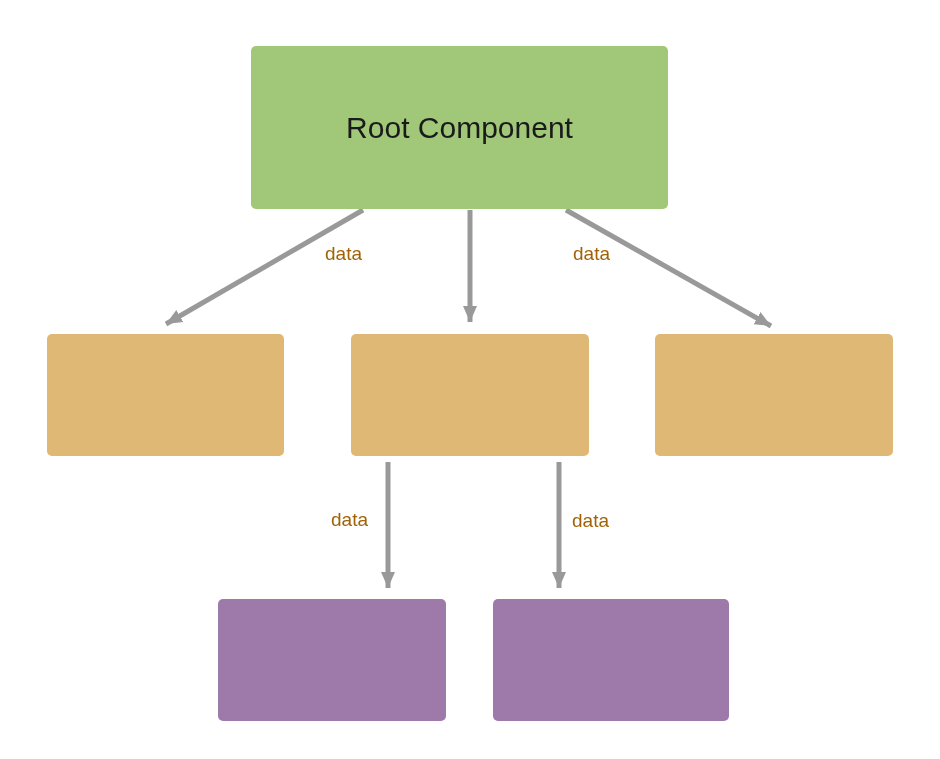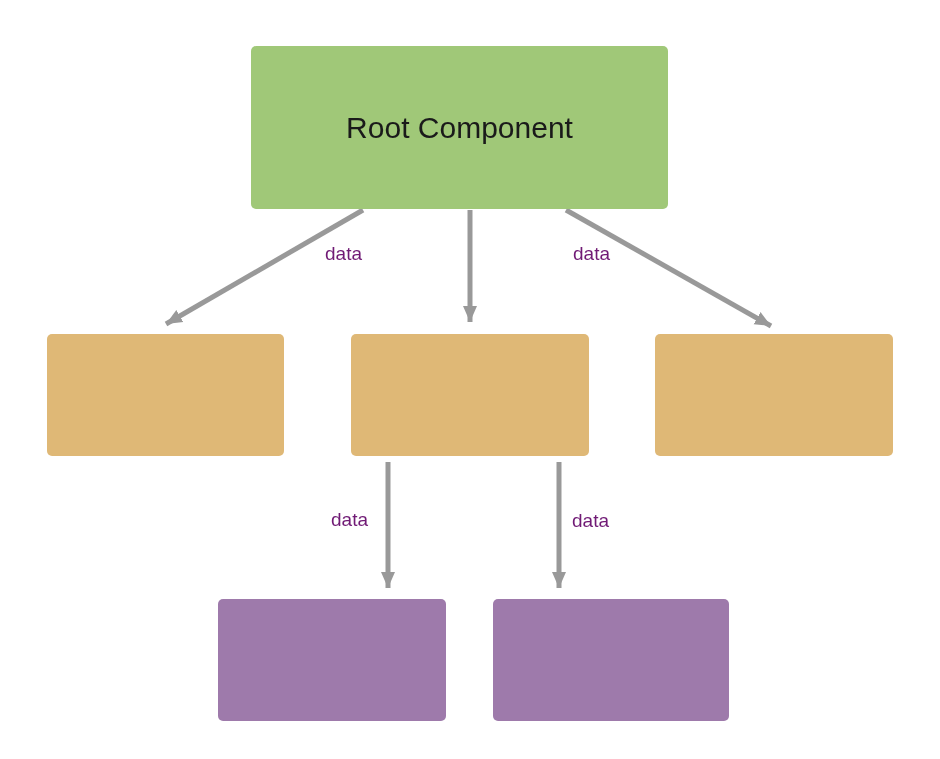--- a/index.html
+++ b/index.html
@@ -45,21 +45,21 @@
   .node-child { background: #dfb876; }
   .node-child-left   { left: 47px;  top: 334px; width: 237px; height: 122px; }
   .node-child-middle { left: 351px; top: 334px; width: 238px; height: 122px; }
   .node-child-right  { left: 655px; top: 334px; width: 238px; height: 122px; }
   .node-grandchild { background: #9e7aab; }
   .node-grandchild-left  { left: 218px; top: 599px; width: 228px; height: 122px; }
   .node-grandchild-right { left: 493px; top: 599px; width: 236px; height: 122px; }
   .edge-label {
     position: absolute;
     font-size: 19px;
-    color: #701a75;
+    color: #a16207;
     z-index: 3;
     white-space: nowrap;
   }
   .edge-label-1 { left: 325px; top: 243px; }
   .edge-label-2 { left: 573px; top: 243px; }
   .edge-label-3 { left: 331px; top: 509px; }
   .edge-label-4 { left: 572px; top: 510px; }
 </style>
 </head>
 <body>

